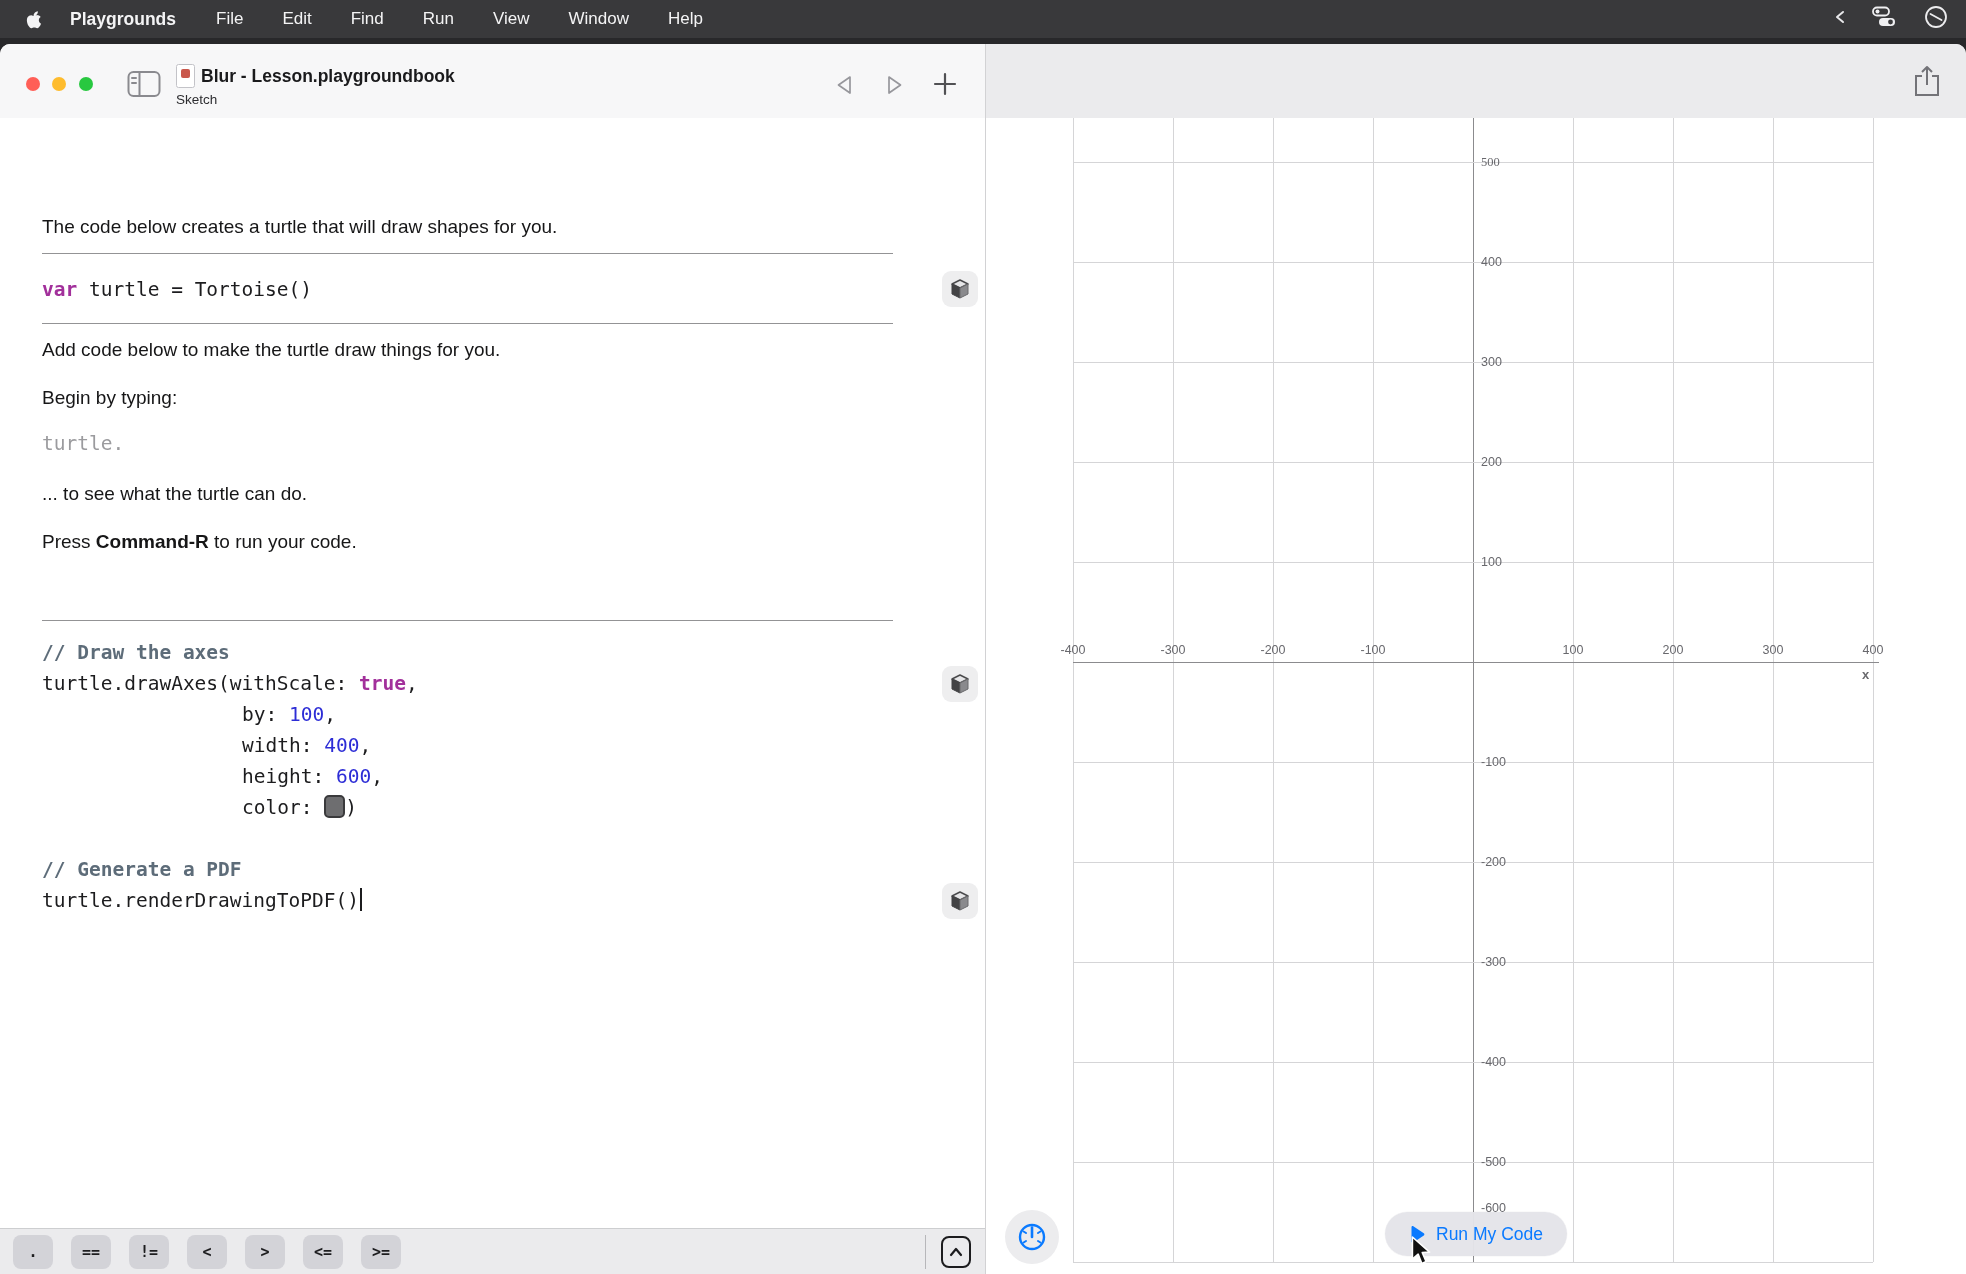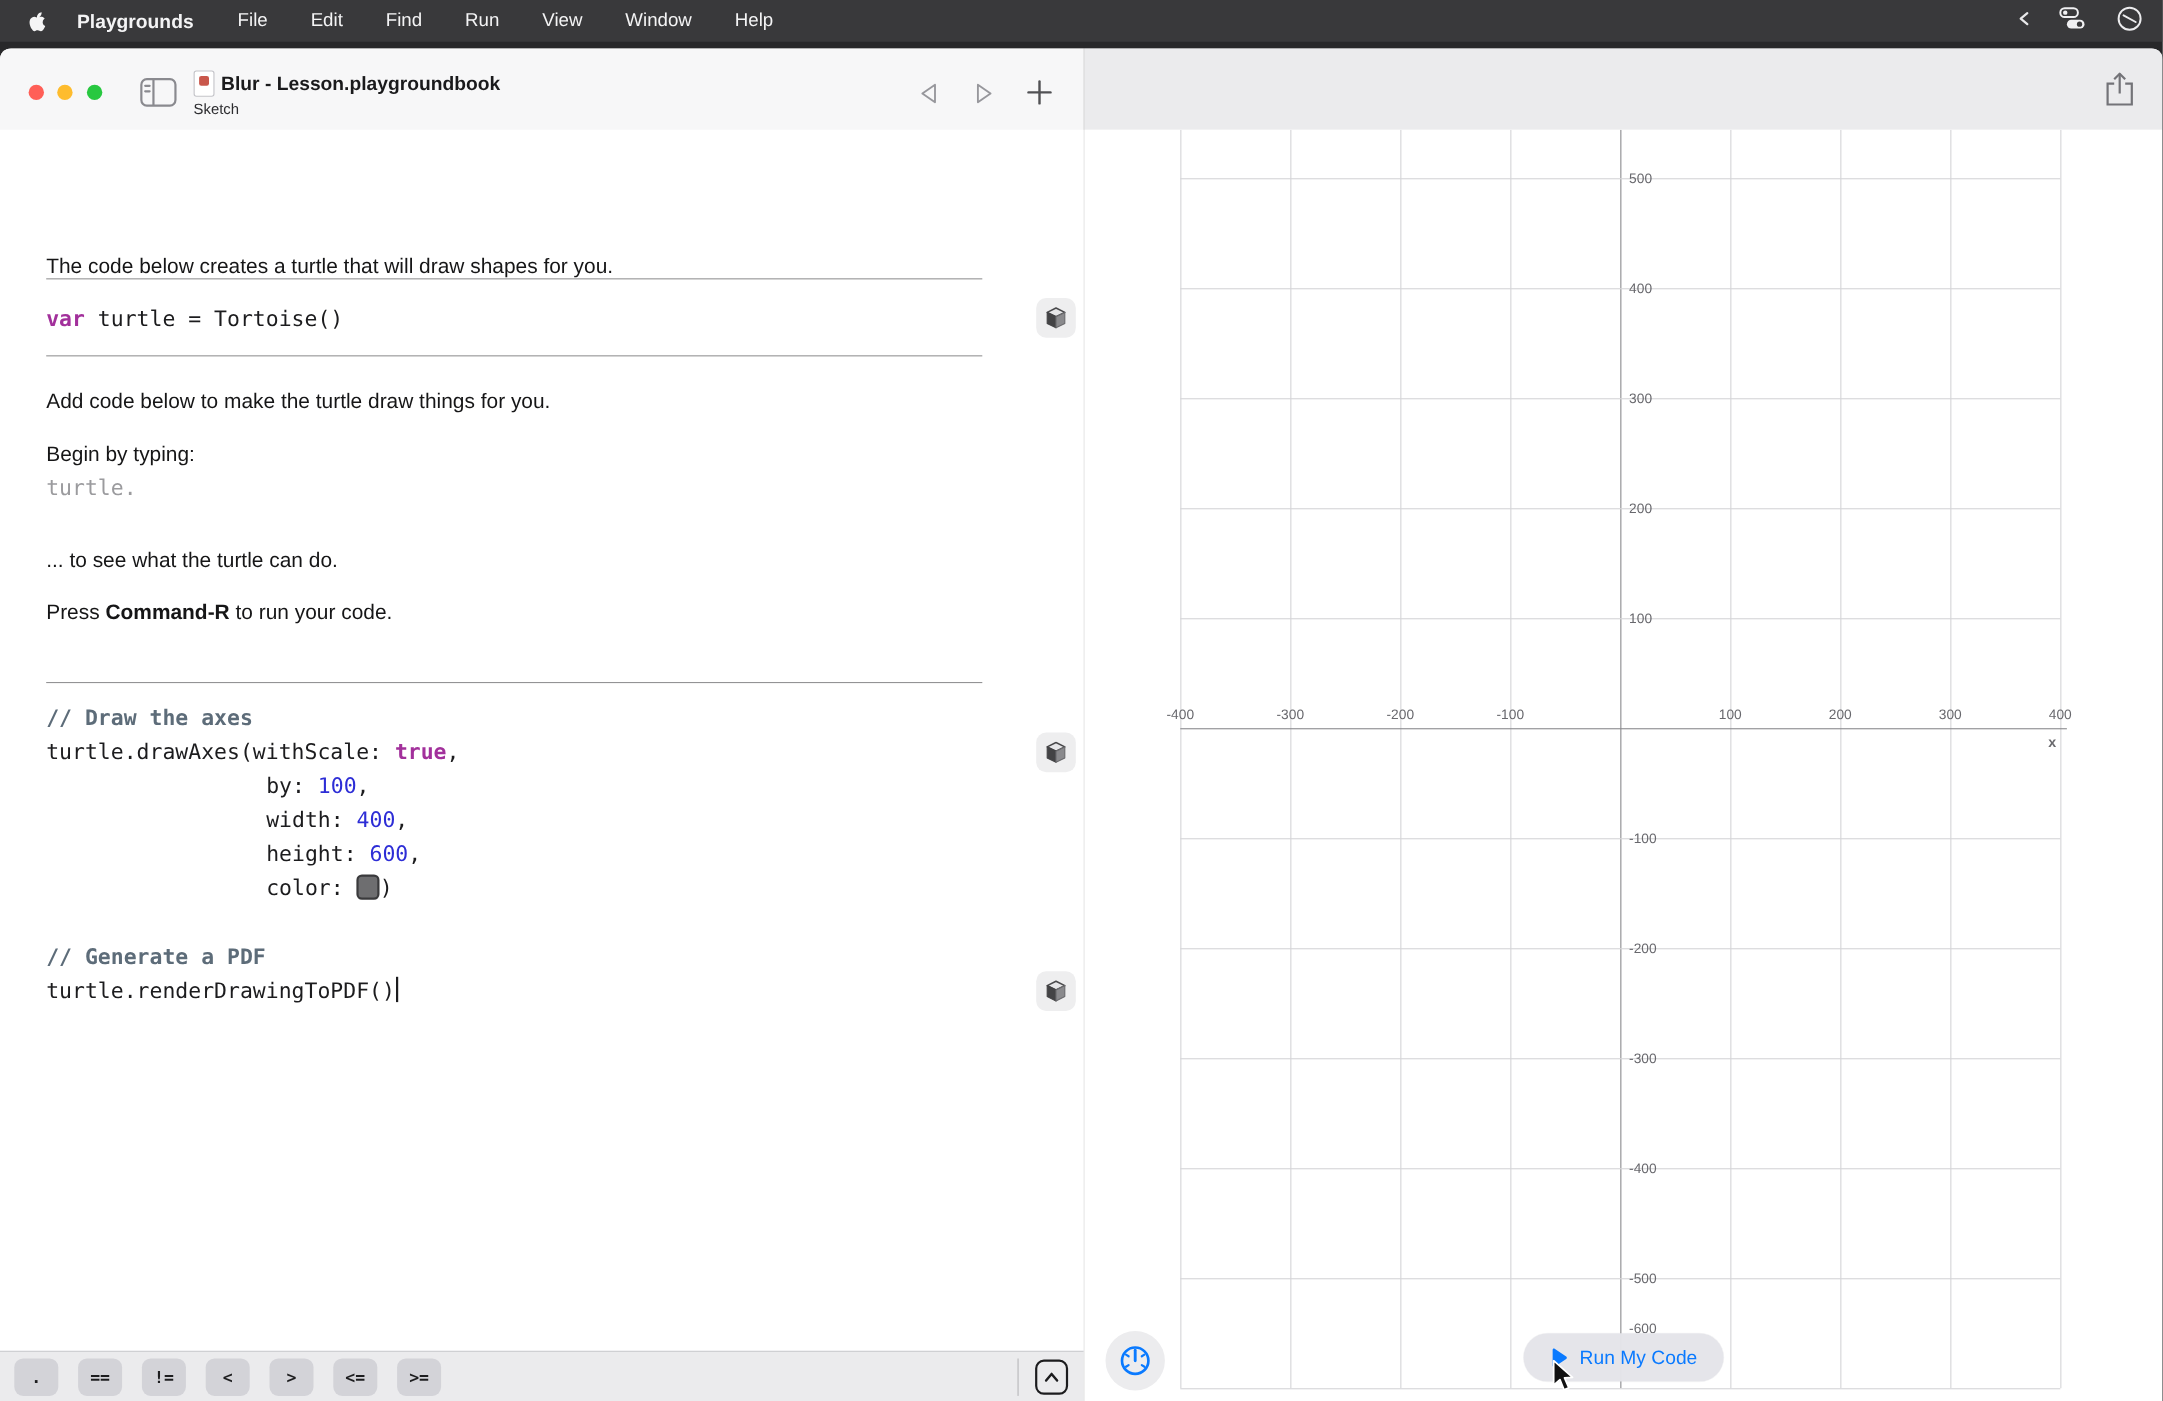--- a/index.html
+++ b/index.html
@@ -36,21 +36,21 @@
   .win-subtitle { position:absolute; left:176px; top:48px; font-size:13.5px; color:#2d2d30; }
 
   .nav-btn { position:absolute; top:28px; width:26px; height:26px; display:flex;
              align-items:center; justify-content:center; background:transparent; border:0; padding:0; }
   .share-btn { position:absolute; left:1911px; top:20px; width:32px; height:36px;
                background:transparent; border:0; padding:0; }
 
   
   .left-pane { position:absolute; left:0; top:74px; width:985px; height:1110px; background:#fff; }
   .lp-block { position:absolute; left:42px; }
-  .prose { font-size:19px; line-height:26px; color:#161617;margin-top:16px; }
+  .prose { font-size:19px; line-height:26px; color:#161617; }
   .prose b { font-weight:700; }
   .rule { position:absolute; left:42px; width:851px; height:1px; background:#939395; }
   .code { font-family:"DejaVu Sans Mono", monospace; font-size:19.5px; color:#1c1c1e; }
   .cl { line-height:31px; white-space:pre; }
   .cl.ind { padding-left:200px; }
   .kw  { color:#a2309b; font-weight:700; }
   .num { color:#2d2dd6; }
   .cmt { color:#5d6c79;font-weight:bold; }
   .code-hint { font-family:"DejaVu Sans Mono", monospace; font-size:19.5px; color:#9b9b9e; }
   .swatch { display:inline-block; width:21px; height:23px; border-radius:5px;
@@ -270,21 +270,21 @@
           <div class="gl h" style="top: 1144px;"></div>
           <div class="gl h axis" style="top: 544px;"></div>
           <span class="glx" style="left: 87px;">-400</span>
           <span class="glx" style="left: 187px;">-300</span>
           <span class="glx" style="left: 287px;">-200</span>
           <span class="glx" style="left: 387px;">-100</span>
           <span class="glx" style="left: 587px;">100</span>
           <span class="glx" style="left: 687px;">200</span>
           <span class="glx" style="left: 787px;">300</span>
           <span class="glx" style="left: 887px;">400</span>
-          <span class="gly" style="top: 44px;">500</span>
+          <span class="gly" style="top: 44px; font-family: Liberation Serif, serif;">500</span>
           <span class="gly" style="top: 144px;">400</span>
           <span class="gly" style="top: 244px;">300</span>
           <span class="gly" style="top: 344px;">200</span>
           <span class="gly" style="top: 444px;">100</span>
           <span class="gly" style="top: 644px;">-100</span>
           <span class="gly" style="top: 744px;">-200</span>
           <span class="gly" style="top: 844px;">-300</span>
           <span class="gly" style="top: 944px;">-400</span>
           <span class="gly" style="top: 1044px;">-500</span>
           <span class="gly" style="top: 1090px;">-600</span>

